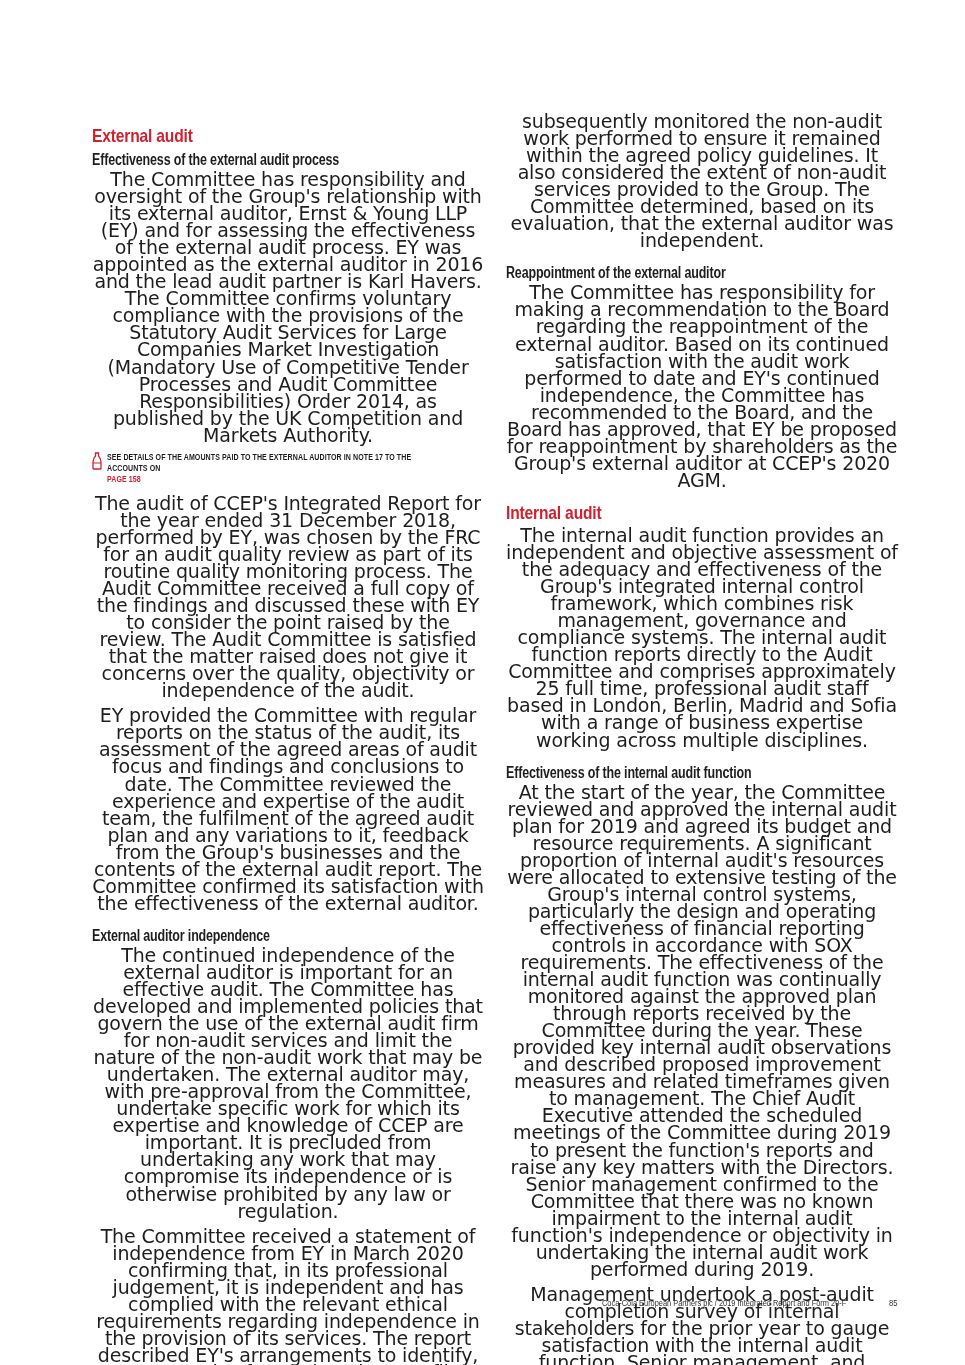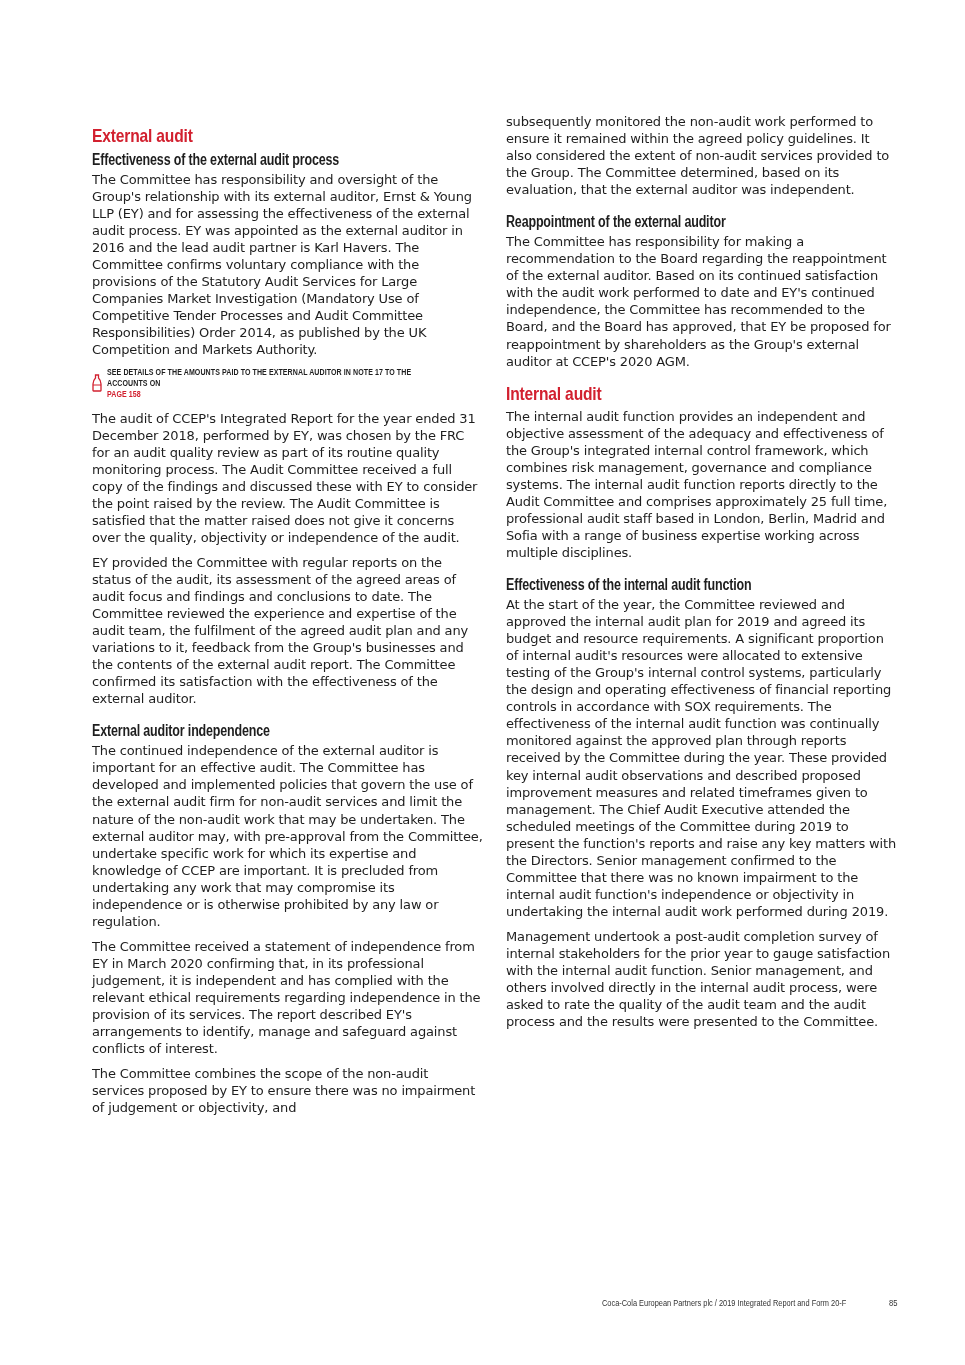--- a/index.html
+++ b/index.html
@@ -7,22 +7,22 @@
          font-family: "DejaVu Sans", sans-serif; color: #1e1e1e; }
   .col { position: absolute; top: 124px; width: 392px; }
   #col-left { left: 92px; }
   #col-right { left: 506px; }
   .h1 { font-family: "Liberation Sans", sans-serif; font-weight: bold; color: #d2202f;
         font-size: 19px; line-height: 24px; margin: 0 0 2px 0; transform: scaleX(0.82);
         transform-origin: left center; letter-spacing: -0.2px; white-space: nowrap; }
   .h2 { font-family: "Liberation Sans", sans-serif; font-weight: bold; color: #1e1e1e;
         font-size: 16px; line-height: 20px; margin: 0 0 1px 0; transform: scaleX(0.78);
         transform-origin: left center; letter-spacing: -0.2px; white-space: nowrap; }
-  p.body { margin: 0 0 8px 0; font-size: 13px; line-height: 17.05px; letter-spacing: -0.15px; }
-  .ref { display: flex; align-items: center; margin: 5px 0 10px 0; }
+  p.body { margin: 0 0 8px 0; font-size: 19px; line-height: 17.05px; letter-spacing: -0.15px; text-align: center; }
+  .ref { display: flex; align-items: flex-start; margin: 5px 0 10px 0; }
   .ref-icon { width: 10px; height: 18px; margin-right: 5px; flex: 0 0 10px; }
   .ref-text { font-family: "Liberation Sans", sans-serif; font-weight: bold; font-size: 8.6px;
               line-height: 11px; letter-spacing: 0.1px; transform: scaleX(0.82); transform-origin: left top;
               width: 440px; }
   .ref-text .lead { color: #1e1e1e; }
   .ref-text .page { color: #d2202f; }
   .gap-h2 { margin-top: 14px; }
   .gap-h1 { margin-top: 12px; }
   #footer { position: absolute; top: 1297px; left: 602px; width: 296px; font-family: "Liberation Sans", sans-serif;
             font-size: 9.5px; color: #333; }

